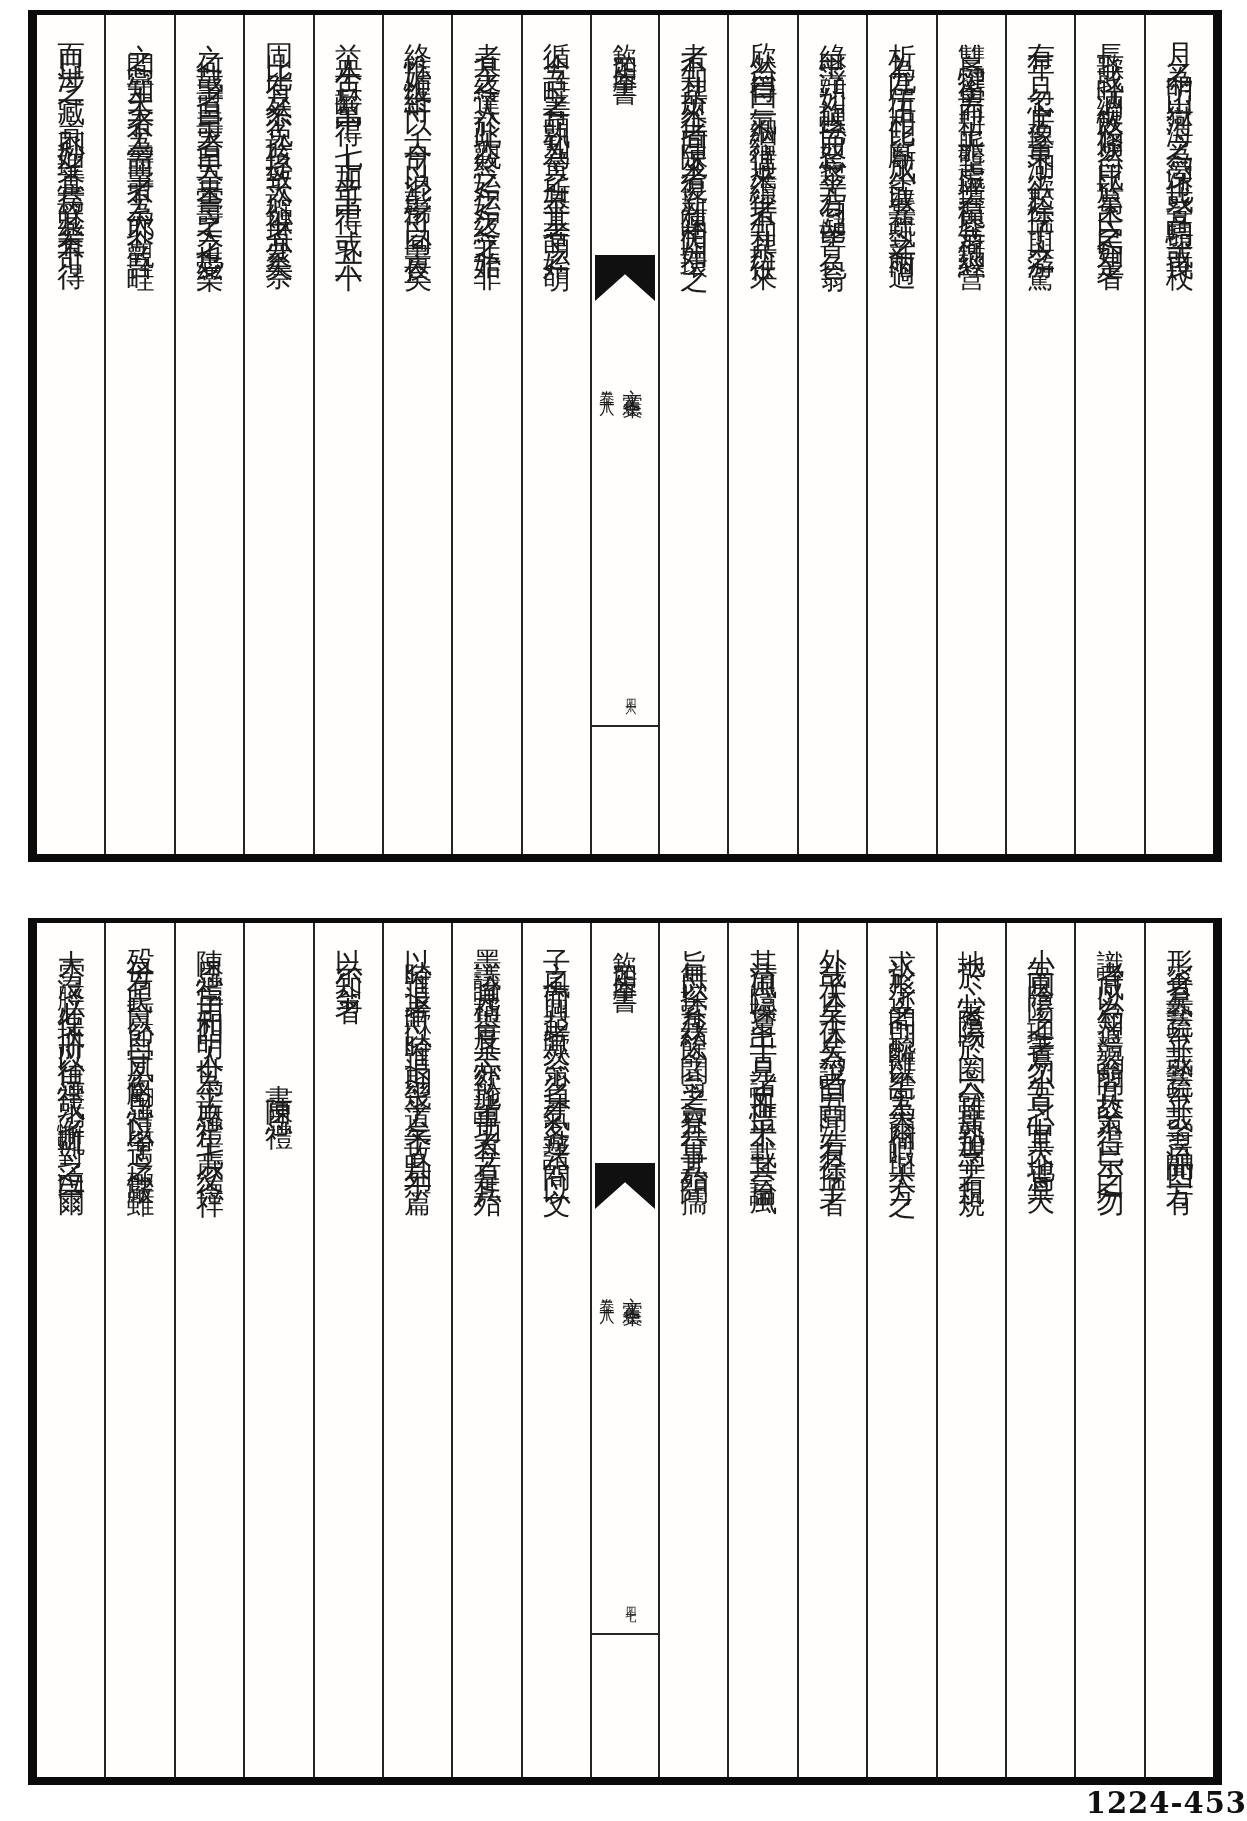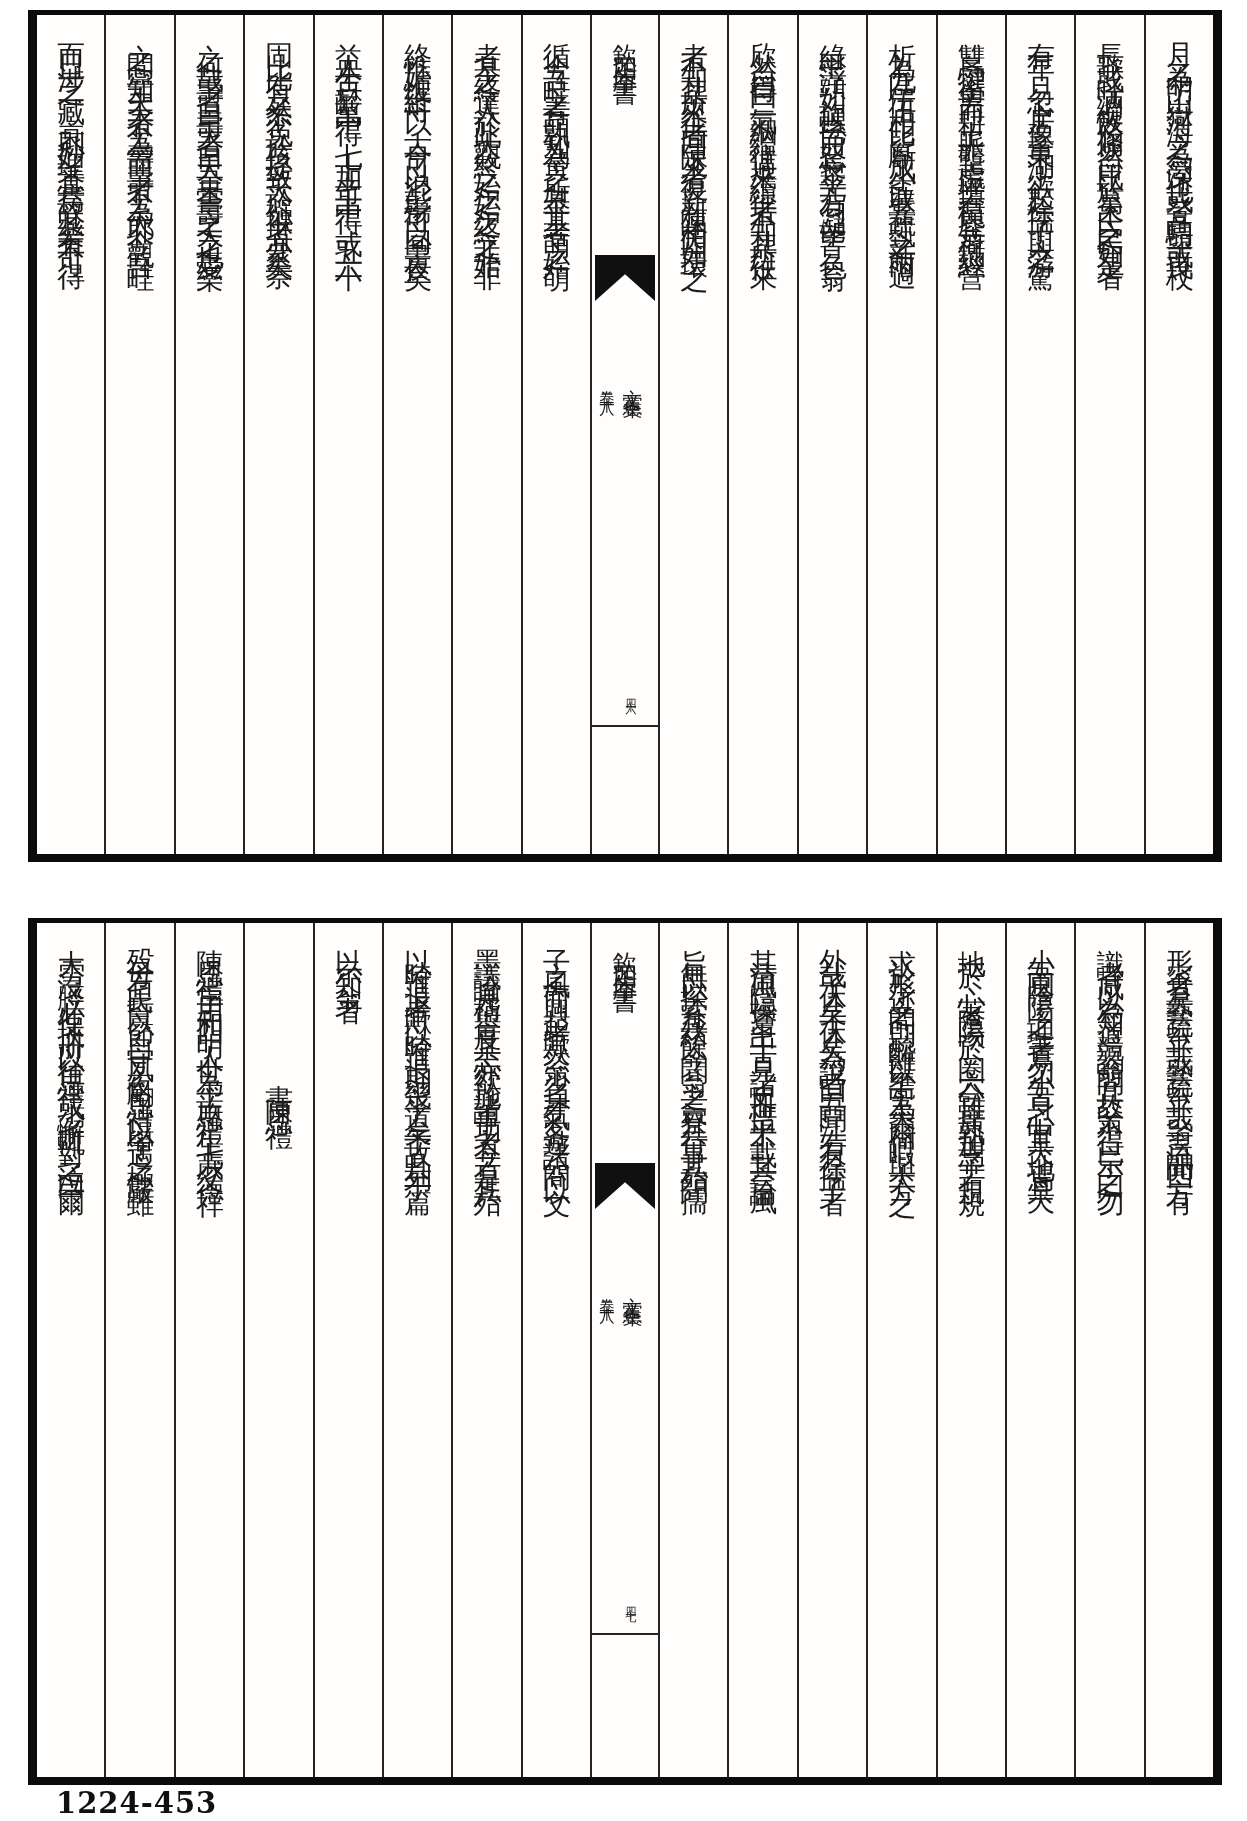--- a/index.html
+++ b/index.html
@@ -41,21 +41,21 @@
   }
   .fishtail{
     position:absolute;top:240px;left:3px;right:3px;height:46px;background:#101010;
     clip-path:polygon(0 0,100% 0,100% 100%,50% 42%,0 100%);
   }
   .bx-book{position:absolute;top:358px;left:31px;font-size:20px;letter-spacing:5px;}
   .bx-chapter{position:absolute;top:363px;left:7px;font-size:15px;letter-spacing:4px;}
   .bx-page{position:absolute;top:675px;left:33px;font-size:11px;letter-spacing:2px;}
   .bx-rule{position:absolute;top:710px;left:0;right:0;height:2px;background:#242424;}
   .footer{
-    position:absolute;top:1786px;left:0;width:100%;text-align:left;
+    position:absolute;top:1786px;left:0;width:100%;text-align:right;
     font-weight:bold;font-size:29px;letter-spacing:1px;color:#101010;
     text-indent:56px;font-family:"DejaVu Serif", serif;
   }
 </style>
 </head>
 <body>
 
 <div class="block" id="block-top">
   <div class="col">
       <span class="vtext body-text">月之為明山嶽河海之為高深也或登高騁望或曳杖</span>

